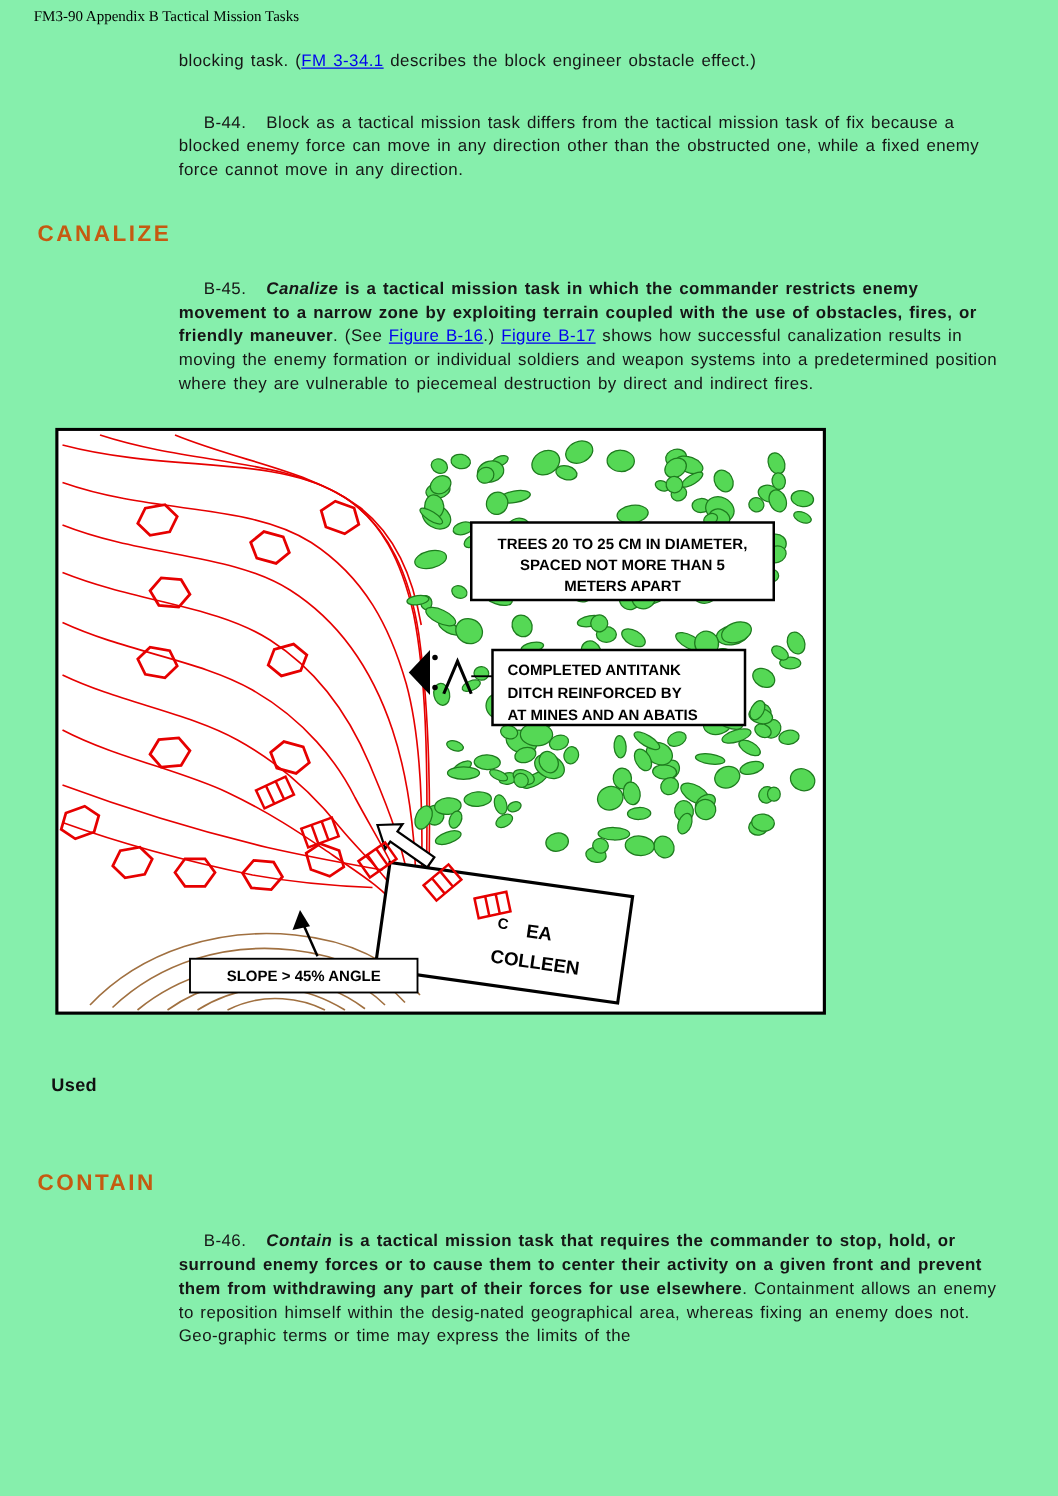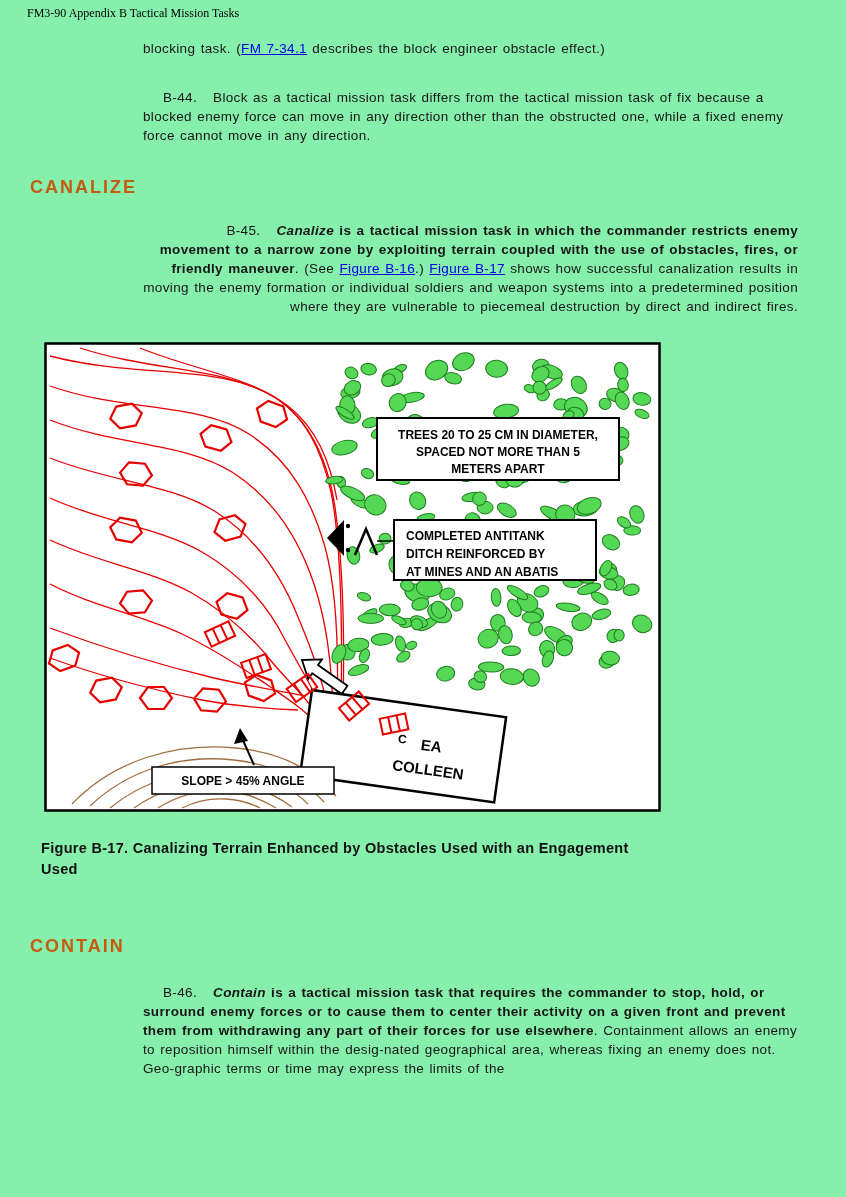--- a/index.html
+++ b/index.html
@@ -4,21 +4,21 @@
 <style>
   html,body{margin:0;padding:0;background:#ffffff;}
   .page{position:relative;width:846px;min-height:1197px;background:#86efac;
         font-family:"Liberation Sans",sans-serif;color:#161616;overflow:hidden;}
   .doc-header{margin:6px 0 0 27px;font-family:"Liberation Serif",serif;
               font-size:12px;color:#000;}
   .para{font-size:13.5px;line-height:19px;letter-spacing:0.35px;word-spacing:1.2px;
         margin:0;color:#161616;}
   .p-intro{margin:18px 52px 0 143px;}
   .p-b44{margin:30px 52px 0 143px;}
-  .p-b45{margin:23px 48px 0 143px;text-align:right;}
+  .p-b45{margin:23px 48px 0 143px;}
   .p-b46{margin:26px 48px 0 143px;}
   .pnum{margin-right:16px;margin-left:20px;}
   .b{font-weight:700;}
   .bi{font-weight:700;font-style:italic;}
   .link{color:#0000EE;text-decoration:underline;cursor:pointer;}
   .sec-heading{margin:0 0 0 30px;font-size:18px;font-weight:700;letter-spacing:2px;
                color:#C55A11;}
   .h-canalize{margin-top:32px;}
   .h-contain{margin-top:56px;}
   .figure-wrap{margin:26px 0 0 44px;width:517px;height:470px;}
@@ -39,21 +39,21 @@
   .abatis{fill:none;stroke:#000;stroke-width:2.5;}
   .arrow-line{stroke:#000;stroke-width:2;}
 </style>
 </head>
 <body>
 
 <div class="page">
 
   <div class="doc-header">FM3-90 Appendix B Tactical Mission Tasks</div>
 
-  <p class="para p-intro"><span>blocking task. (</span><a class="link">FM 7-34.1</a><span> describes the block engineer obstacle effect.)</span></p>
+  <p class="para p-intro"><span>blocking task. (</span><a class="link">FM 3-34.1</a><span> describes the block engineer obstacle effect.)</span></p>
 
   <p class="para p-b44"><span class="pnum">B-44.</span><span>Block as a tactical mission task differs from the tactical mission task of fix because a blocked enemy force can move in any direction other than the obstructed one, while a fixed enemy force cannot move in any direction.</span></p>
 
   <h2 class="sec-heading h-canalize">CANALIZE</h2>
 
   <p class="para p-b45"><span class="pnum">B-45.</span><span class="bi">Canalize</span><span class="b"> is a tactical mission task in which the commander restricts enemy movement to a narrow zone by exploiting terrain coupled with the use of obstacles, fires, or friendly maneuver</span><span>. (See </span><a class="link">Figure B-16</a><span>.) </span><a class="link">Figure B-17</a><span> shows how successful canalization results in moving the enemy formation or individual soldiers and weapon systems into a predetermined position where they are vulnerable to piecemeal destruction by direct and indirect fires.</span></p>
 
   <div class="figure-wrap">
     <svg id="fig-svg" width="617" height="470" viewBox="0 0 617 470" xmlns="http://www.w3.org/2000/svg">
       <rect class="fig-border" x="1.5" y="1.5" width="614" height="467"></rect>
@@ -322,19 +322,19 @@
 
       <g>
         <line class="arrow-line" x1="210" y1="423" x2="198" y2="396"></line>
         <polygon points="196,386 190,402 204,399" fill="#000"></polygon>
         <rect class="label-box thin" x="108" y="425" width="182" height="27"></rect>
         <text class="fig-label mid" x="199" y="443">SLOPE &gt; 45% ANGLE</text>
       </g>
     </svg>
   </div>
 
-  <p class="caption"><span>Figure B-17. Canalizing Terrain Enhanced by Obstacles Used with an Engagement</span><br><span>Used</span></p>
+  <p class="caption"><br><span>Used</span></p>
 
   <h2 class="sec-heading h-contain">CONTAIN</h2>
 
   <p class="para p-b46"><span class="pnum">B-46.</span><span class="bi">Contain</span><span class="b"> is a tactical mission task that requires the commander to stop, hold, or surround enemy forces or to cause them to center their activity on a given front and prevent them from withdrawing any part of their forces for use elsewhere</span><span>. Containment allows an enemy to reposition himself within the desig-nated geographical area, whereas fixing an enemy does not. Geo-graphic terms or time may express the limits of the</span></p>
 
 </div>
 
 </body></html>

